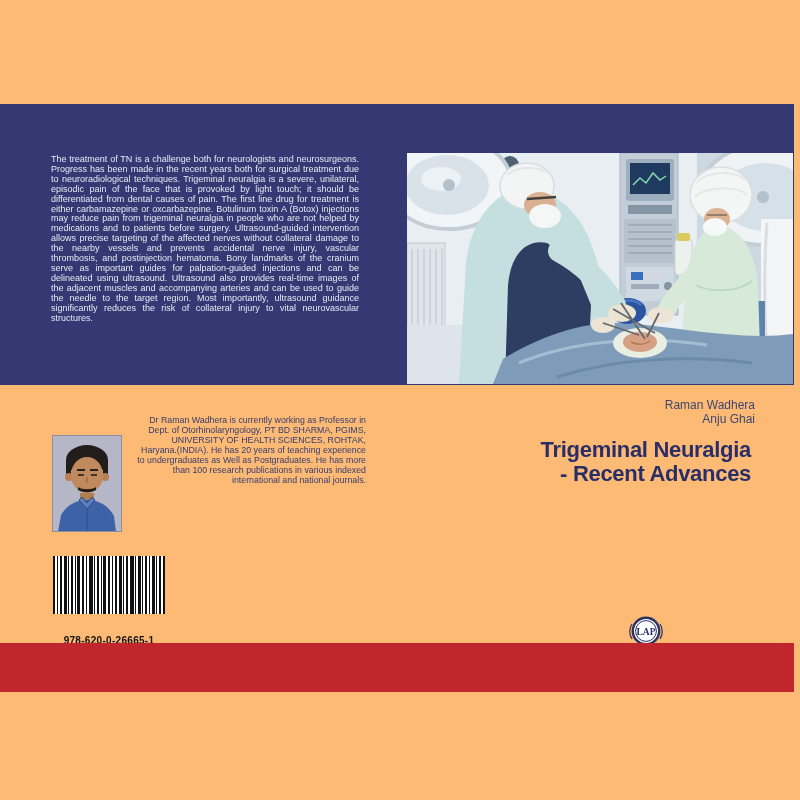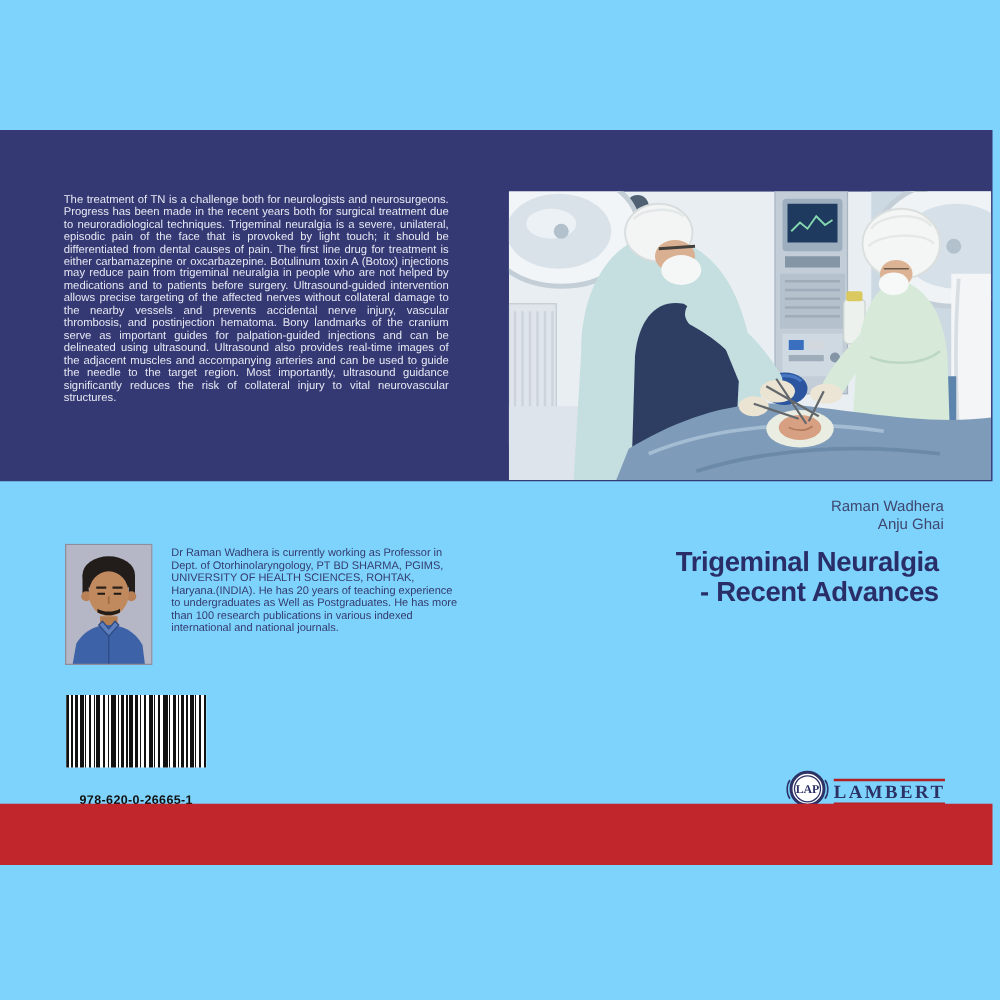--- a/index.html
+++ b/index.html
@@ -1,17 +1,17 @@
 <!DOCTYPE html>
 <html><head>
 <meta charset="utf-8">
 <style>
   html,body{margin:0;padding:0;background:#ffffff;}
   .canvas{
-    position:relative;width:800px;height:800px;background:#7dd3fc;overflow:hidden;
+    position:relative;width:800px;height:800px;background:#fdba74;overflow:hidden;
     font-family:"Liberation Sans",sans-serif;
   }
   
   .navy-panel{position:absolute;left:0;top:104px;width:794px;height:281px;background:#343973;}
   .back-blurb{
     position:absolute;left:51px;top:51px;width:308px;
     color:#e7e8f3;font-size:9px;line-height:9.9px;text-align:justify;
   }
   
   .photo{position:absolute;left:407px;top:153px;width:386px;height:231px;overflow:hidden;}
@@ -21,22 +21,22 @@
     position:absolute;top:399px;right:45px;text-align:right;
     color:#3e466f;font-size:12px;line-height:13.5px;
   }
   .title{
     position:absolute;top:438px;right:49px;text-align:right;
     color:#2a2e68;font-size:22px;font-weight:bold;line-height:23.5px;letter-spacing:-0.3px;
   }
   
   .portrait{position:absolute;left:52px;top:435px;width:70px;height:97px;}
   .bio{
-    position:absolute;left:137px;top:437px;width:229px;
-    color:#353b6e;font-size:8.8px;line-height:10px;
+    position:absolute;left:137px;top:415px;width:229px;
+    color:#353b6e;font-size:8.8px;line-height:10px;text-align:right;
   }
   
   .barcode{position:absolute;left:53px;top:556px;width:112px;height:58px;background:#fff;}
   .isbn{
     position:absolute;left:47px;top:615px;width:124px;text-align:center;
     color:#101010;font-size:10px;font-weight:bold;letter-spacing:0.3px;margin-top:20px;
   }
   
   .publisher{position:absolute;left:628px;top:616px;display:flex;align-items:flex-start;}
   .emblem{width:36px;height:40px;}
@@ -225,23 +225,17 @@
   <div class="publisher">
     <svg class="emblem" viewBox="0 0 36 40">
       <circle cx="18" cy="15" r="13.2" fill="#ffffff" stroke="#2c3166" stroke-width="2.4"></circle>
       <circle cx="18" cy="15" r="10.4" fill="none" stroke="#2c3166" stroke-width="1"></circle>
       <path d="M4,23 C1,19 1,12 4,8 M32,23 C35,19 35,12 32,8" stroke="#2c3166" stroke-width="1.2" fill="none"></path>
       <text x="18" y="18.5" text-anchor="middle" font-family="Liberation Serif, serif" font-size="9.5" font-weight="bold" fill="#2c3166">LAP</text>
       <path d="M6,28 L18,33 L30,28 L30,35 L18,40 L6,35 Z" fill="#ffffff" stroke="#2c3166" stroke-width="1.4"></path>
       <path d="M18,33 V40" stroke="#2c3166" stroke-width="1"></path>
       <path d="M8,29.5 L18,34 L28,29.5" fill="none" stroke="#2c3166" stroke-width="0.8"></path>
     </svg>
-    <div class="wordmark">
-      <div class="rule"></div>
-      <div class="lambert">LAMBERT</div>
-      <div class="rule"></div>
-      <div class="acadpub">Academic Publishing</div>
-    </div>
   </div>
 
   <div class="red-band"></div>
 
 </div>
 
 </body></html>

